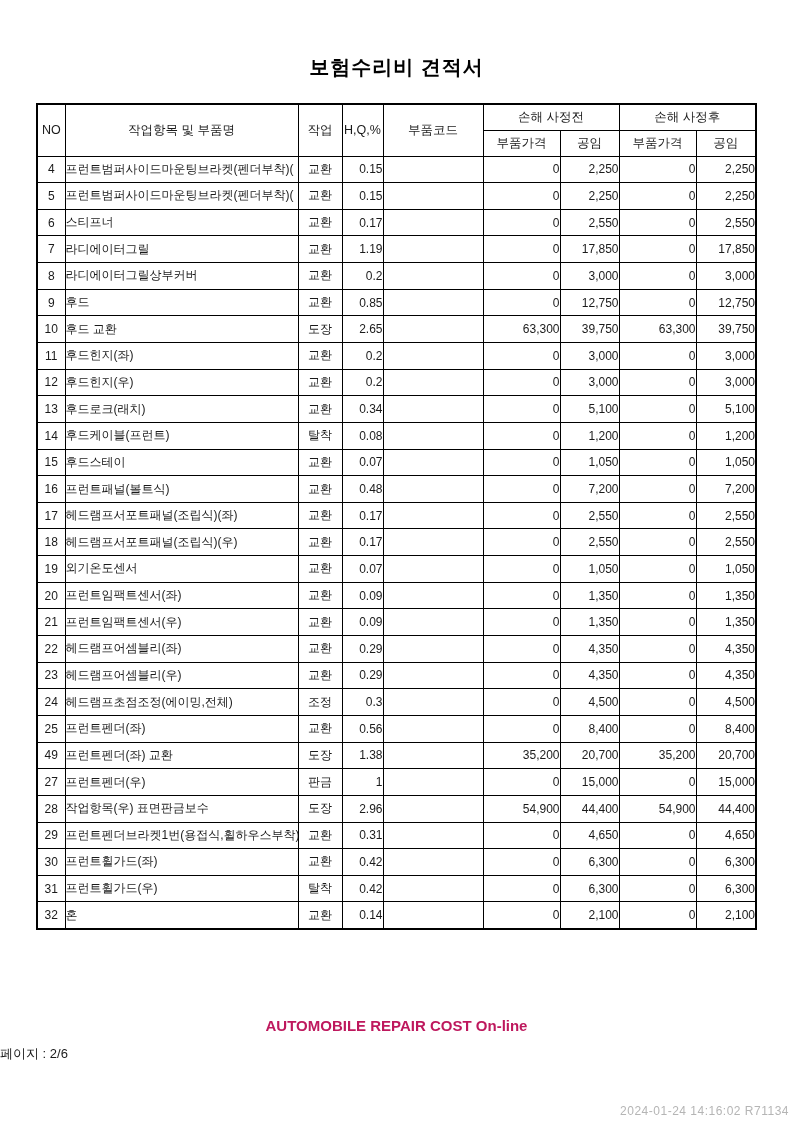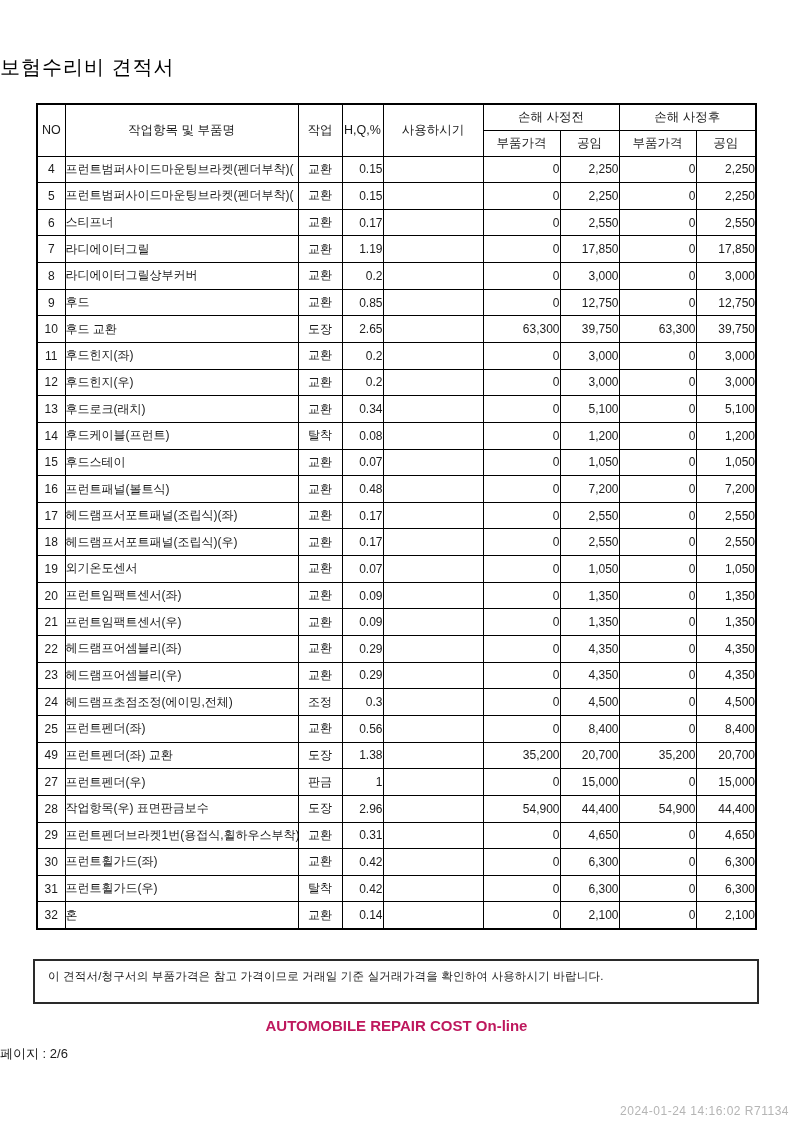--- a/index.html
+++ b/index.html
@@ -10,23 +10,23 @@
     width: 793px;
     height: 1122px;
     background: #ffffff;
     overflow: hidden;
   }
   .doc-title {
     position: absolute;
     top: 54px;
     left: 0;
     width: 100%;
-    text-align: left;
+    text-align: center;
     font-size: 20px;
-    font-weight: normal;
+    font-weight: bold;
     letter-spacing: 1px;
     color: #000;
   }
   table.estimate {
     position: absolute;
     left: 36px;
     top: 103px;
     width: 719px;
     border-collapse: collapse;
     table-layout: fixed;
@@ -108,21 +108,21 @@
       <col style="width:59px">
       <col style="width:77px">
       <col style="width:60px">
     </colgroup>
     <thead>
       <tr>
         <th rowspan="2">NO</th>
         <th rowspan="2">작업항목 및 부품명</th>
         <th rowspan="2">작업</th>
         <th rowspan="2">H,Q,%</th>
-        <th rowspan="2">사용하시기</th>
+        <th rowspan="2">부품코드</th>
         <th colspan="2">손해 사정전</th>
         <th colspan="2">손해 사정후</th>
       </tr>
       <tr>
         <th>부품가격</th>
         <th>공임</th>
         <th>부품가격</th>
         <th>공임</th>
       </tr>
     </thead>
@@ -442,21 +442,18 @@
           <td class="r">0.14</td>
           <td class="c"></td>
           <td class="r">0</td>
           <td class="r">2,100</td>
           <td class="r">0</td>
           <td class="r">2,100</td>
         </tr>
       </tbody>
   </table>
 
-  <div class="notice-box">
-    <div class="notice-text">이 견적서/청구서의 부품가격은 참고 가격이므로 거래일 기준 실거래가격을 확인하여 사용하시기 바랍니다.</div>
-  </div>
 
   <div class="footer-brand">AUTOMOBILE REPAIR COST On-line</div>
   <div class="footer-page">페이지 : 2/6</div>
   <div class="timestamp">2024-01-24 14:16:02 R71134</div>
 
 </div>
 
 </body></html>

